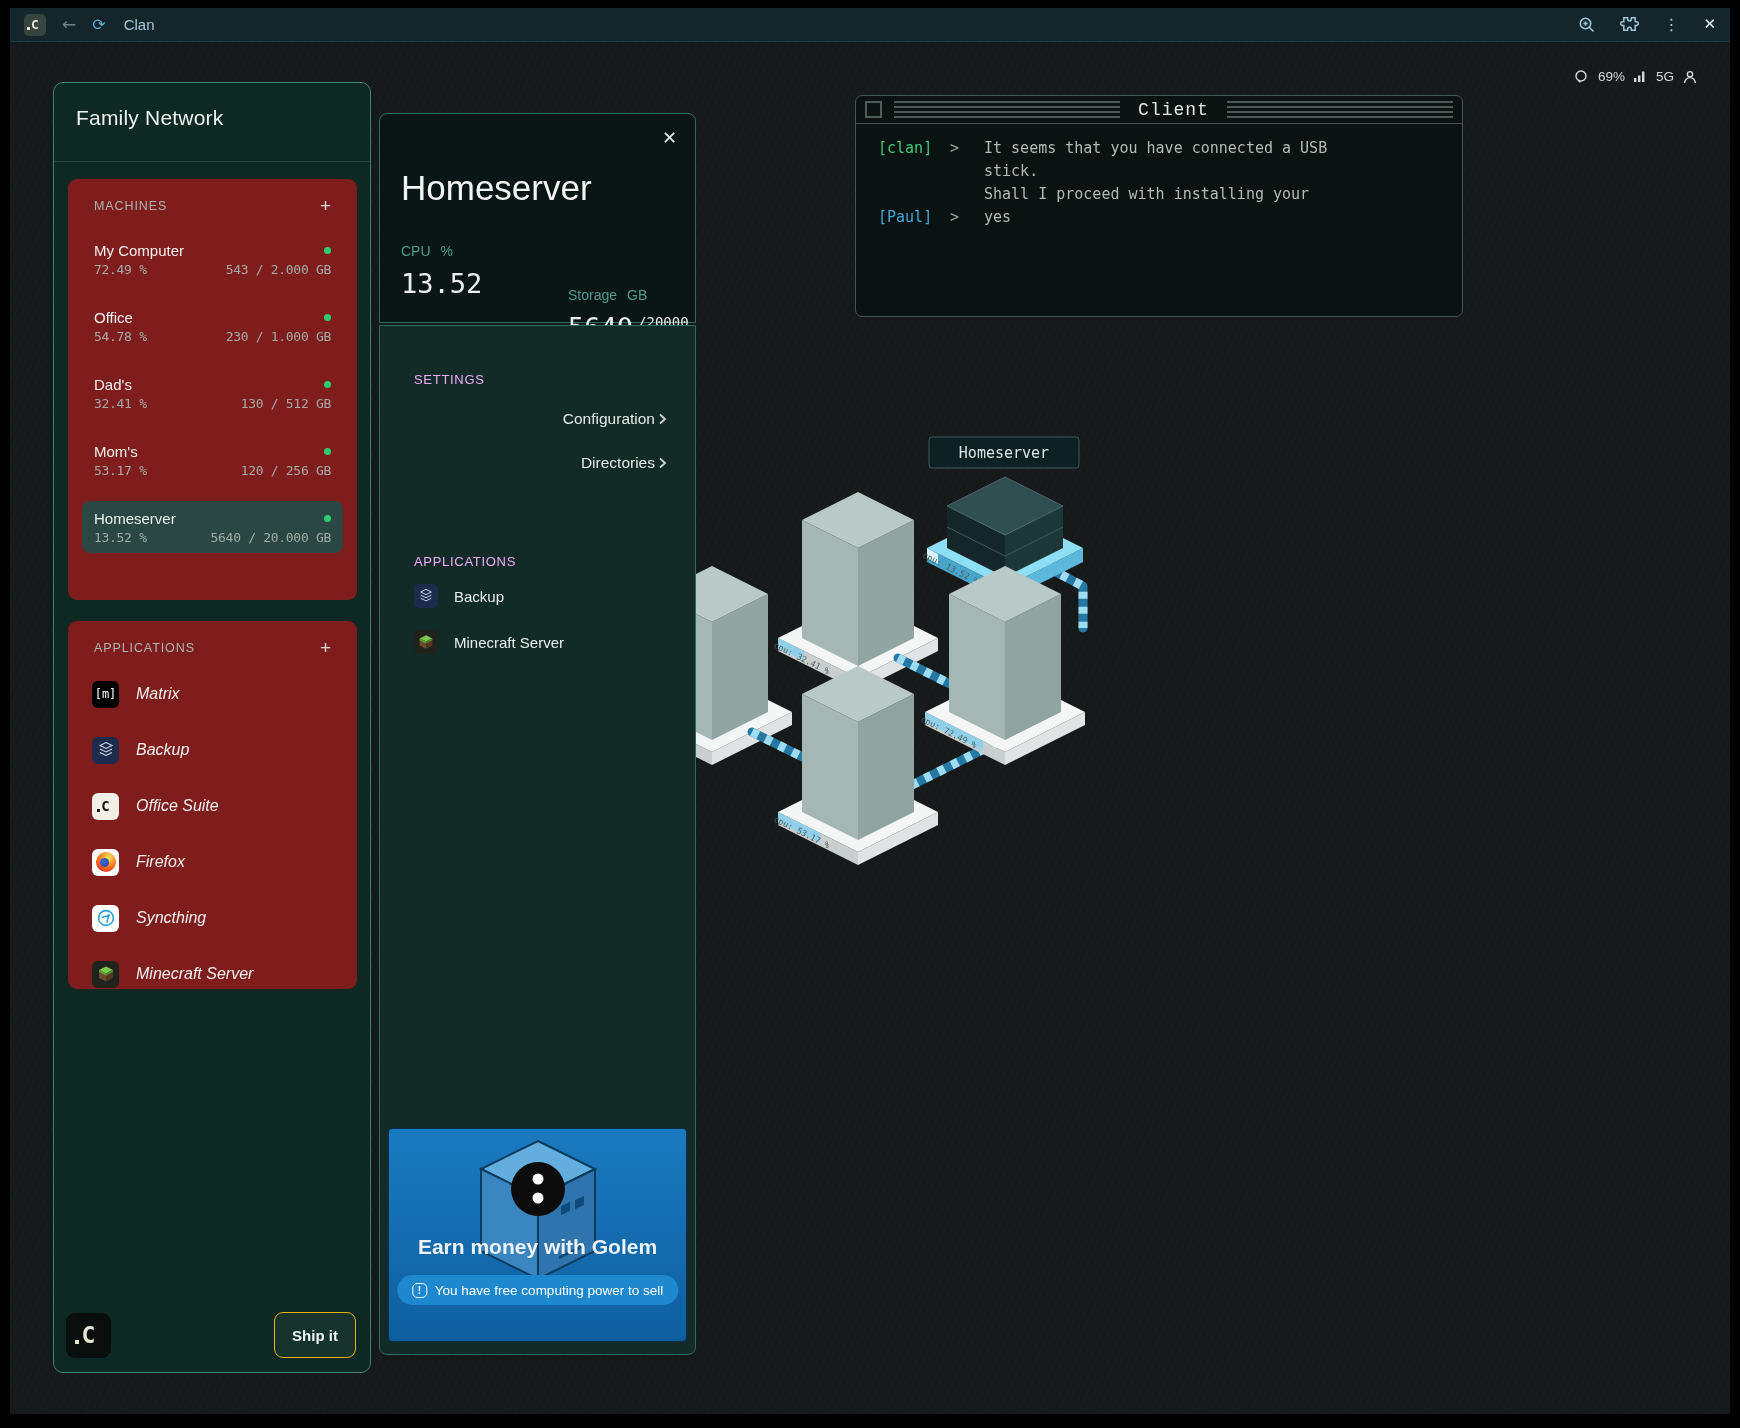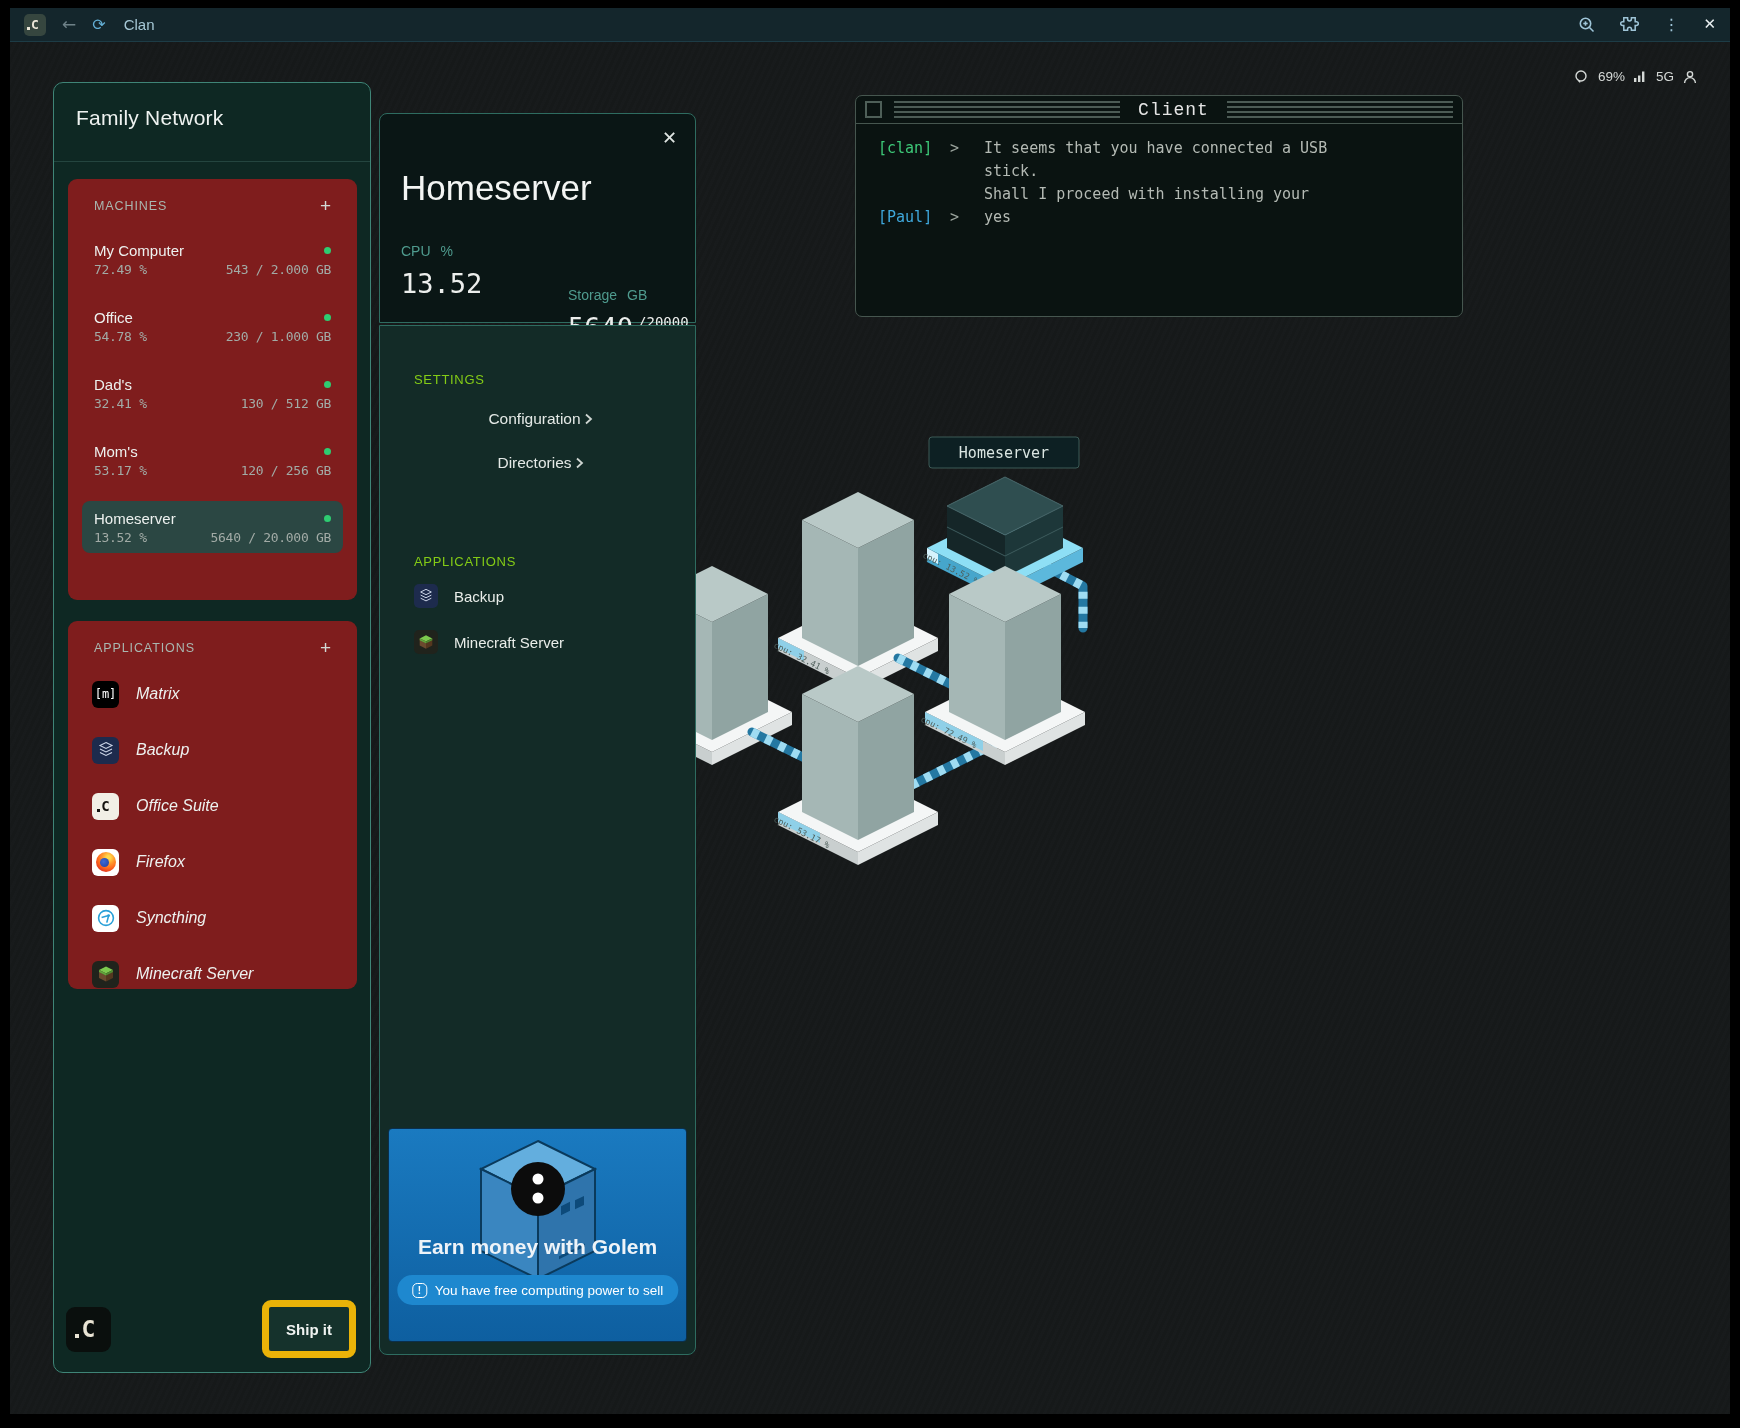--- a/index.html
+++ b/index.html
@@ -64,41 +64,41 @@
     background:radial-gradient(circle at 62% 28%,#ffd84a 0 10%,#ff9a2e 32%,#ff6a1e 55%,#e8401e 74%,#c2238a 100%);}
   .ff-ball::after{content:"";position:absolute;left:4px;top:6px;width:9px;height:9px;border-radius:50%;
     background:radial-gradient(circle at 40% 40%,#3a6ad8,#223c9a);}
   .ic-syncthing{background:#fff;}
   .ic-minecraft{background:#20231c;}
   .side-footer{position:absolute;left:12px;right:14px;bottom:14px;display:flex;
     justify-content:space-between;align-items:center;}
   .footer-logo{width:45px;height:45px;border-radius:9px;background:#0a0f0d;display:flex;
     align-items:center;justify-content:center;}
   .footer-logo .clan-c{font-size:23px;color:#e9e4d4;}
-  .ship-btn{width:80px;height:44px;border:7px solid #eab308;border-radius:9px;background:#15322c;
+  .ship-btn{width:80px;height:44px;border:1px solid #eab308;border-radius:9px;background:#15322c;
     color:#f0f4f2;font-size:15px;font-weight:bold;display:flex;align-items:center;justify-content:center;}
 
   
   .detail-head{position:absolute;left:369px;top:105px;width:317px;height:210px;background:#0a1615;
     border:1px solid #2e6c60;border-radius:8px 8px 0 0;box-sizing:border-box;z-index:3;}
   .close-btn{position:absolute;top:15px;right:18px;font-size:18px;color:#dfe5e2;}
   .detail-title{position:absolute;left:21px;top:54px;font-size:35px;font-weight:500;color:#f3f5f3;}
   .metric{position:absolute;top:129px;}
   .metric.cpu{left:21px;}
   .metric.storage{left:188px;margin-top:44px;}
   .metric-label{font-size:14px;color:#4f9b8e;display:flex;gap:10px;}
   .metric-value{margin-top:9px;font-family:"DejaVu Sans Mono",monospace;font-size:27px;color:#eceeec;}
   .sup{font-size:14px;position:relative;top:-10px;margin-left:5px;}
   .detail-body{position:absolute;left:369px;top:317px;width:317px;height:1030px;background:#132b27;
     border:1px solid #2e6c60;border-radius:0 0 8px 8px;box-sizing:border-box;z-index:3;}
-  .sec-header{position:absolute;left:34px;font-size:13px;letter-spacing:.7px;color:#84cc16;}
+  .sec-header{position:absolute;left:34px;font-size:13px;letter-spacing:.7px;color:#f0abfc;}
   .sec-settings{top:46px;}
   .sec-apps{top:228px;}
   .link-row{position:absolute;left:34px;right:26px;height:22px;display:flex;
-    justify-content:center;align-items:center;font-size:15.5px;color:#e4e9e6;}
+    justify-content:flex-end;align-items:center;font-size:15.5px;color:#e4e9e6;}
   .row-config{top:82px;}
   .row-dirs{top:126px;}
   .dapp-row{position:absolute;left:34px;display:flex;gap:16px;align-items:center;
     font-size:15px;color:#e9ede9;height:28px;}
   .row-backup{top:256px;}
   .row-mc{top:302px;}
   .dapp-row .app-ic{width:24px;height:24px;border-radius:5px;}
 
   
   .ad{position:absolute;left:8px;right:8px;bottom:12px;height:212px;overflow:hidden;

